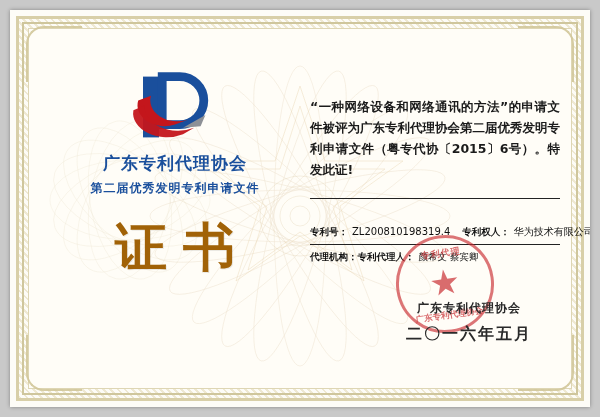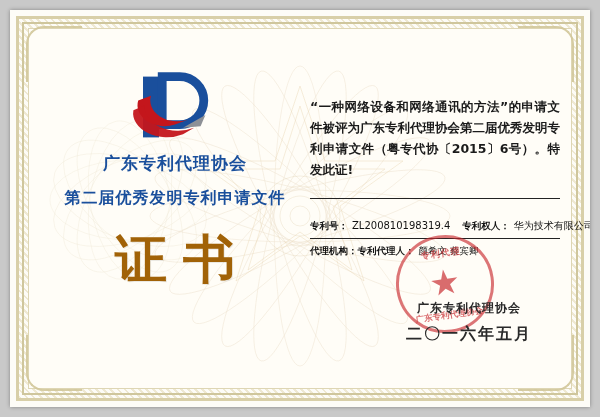--- a/index.html
+++ b/index.html
@@ -64,22 +64,22 @@
   .logo{
     width:96px;height:78px;margin:0 auto 6px auto;position:relative;
   }
   .assoc-name{
     font-family:"DejaVu Sans", sans-serif;
     color:#1a4f9c;font-weight:bold;font-size:17px;letter-spacing:1px;
     margin-top:4px;
   }
   .assoc-sub{
     font-family:"DejaVu Sans", sans-serif;
-    color:#1a4f9c;font-weight:bold;font-size:16px;letter-spacing:1px;
-    margin-top:13px;
+    color:#1a4f9c;font-weight:bold;font-size:12px;letter-spacing:1px;
+    margin-top:5px;
   }
   .big-title{
     margin-top:16px;
     font-family:"DejaVu Serif", serif;
     color:#a16207;font-weight:bold;font-size:52px;letter-spacing:16px;
     text-indent:16px;
     text-shadow:1px 1px 0 rgba(0,0,0,.08);
   }
 
   
@@ -87,21 +87,21 @@
     position:absolute;left:300px;top:86px;width:250px;
   }
   .statement{
     font-family:"DejaVu Sans", sans-serif;
     font-size:12.5px;line-height:21px;color:#1b1b1b;text-align:justify;
     font-weight:bold;
   }
   .info-table{
     margin-top:18px;
     border-top:1.5px solid #222;
-    padding-top:16px;
+    padding-top:22px;
     font-size:9.5px;
     font-family:"DejaVu Sans", sans-serif;
     color:#111;
   }
   .info-row{display:flex;align-items:baseline;margin:4px 0;}
   .info-label{font-weight:bold;white-space:nowrap;}
   .info-value{margin-left:4px;margin-right:12px;white-space:nowrap;}
   .info-row.first .info-value{font-size:10px;text-align:right;}
   .rule{border-bottom:1.2px solid #222;margin:5px 0 6px 0;}
 

